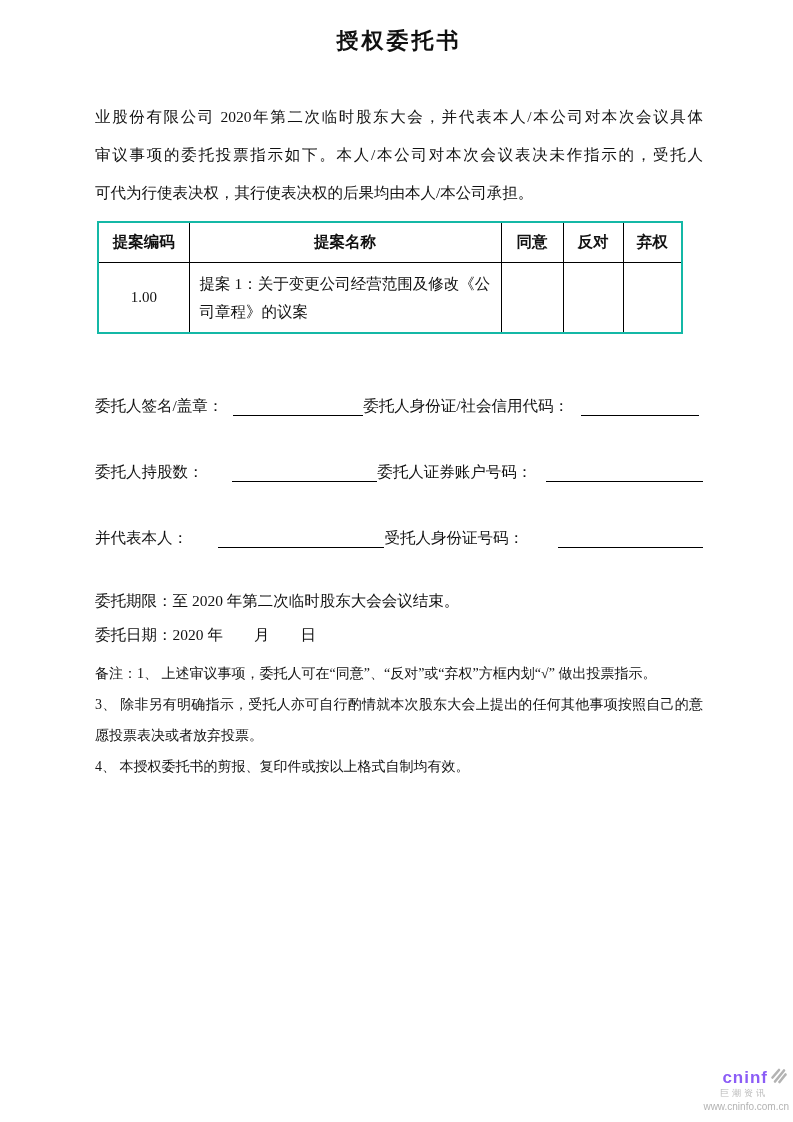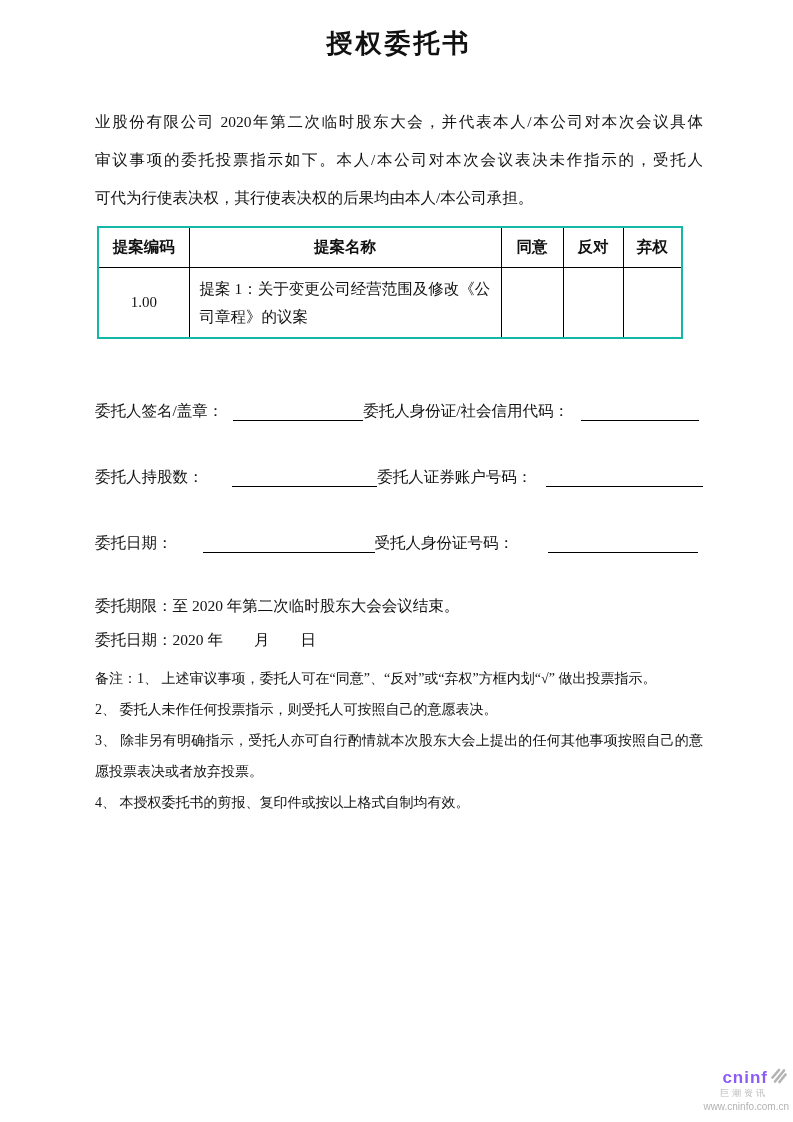--- a/index.html
+++ b/index.html
@@ -18,21 +18,21 @@
     top: 0;
     width: 608px;
   }
   .attachment {
     margin-top: 97px;
     font-size: 16px;
   }
   .doc-title {
     margin: 26px 0 0 0;
     text-align: center;
-    font-size: 26px;
+    font-size: 22px;
     font-weight: 700;
     letter-spacing: 3px;
   }
   .intro {
     margin-top: 42px;
     font-size: 15.5px;
   }
   .intro-line {
     height: 38px;
     line-height: 38px;
@@ -193,32 +193,31 @@
     </div>
 
     <div class="sig-row">
       <span>委托人持股数：</span>
       <span class="sig-blank b21"></span>
       <span>委托人证券账户号码：</span>
       <span class="sig-blank b22"></span>
     </div>
 
     <div class="sig-row">
-      <span>委托日期：</span>
+      <span>并代表本人：</span>
       <span class="sig-blank b31"></span>
       <span>受托人身份证号码：</span>
       <span class="sig-blank b32"></span>
     </div>
 
     <div class="term-period">委托期限：至 2020 年第二次临时股东大会会议结束。</div>
     <div class="term-date">委托日期：2020 年　　月　　日</div>
 
     <div class="notes">
       <p class="note">备注：1、 上述审议事项，委托人可在“同意”、“反对”或“弃权”方框内划“√” 做出投票指示。</p>
-      <p class="note">2、 委托人未作任何投票指示，则受托人可按照自己的意愿表决。</p>
       <p class="note">3、 除非另有明确指示，受托人亦可自行酌情就本次股东大会上提出的任何其他事项按照自己的意愿投票表决或者放弃投票。</p>
       <p class="note">4、 本授权委托书的剪报、复印件或按以上格式自制均有效。</p>
     </div>
 
   </div>
 
   <div class="logo">
     <div class="logo-row">
       <span class="logo-brand">cninf</span>
       <span>

